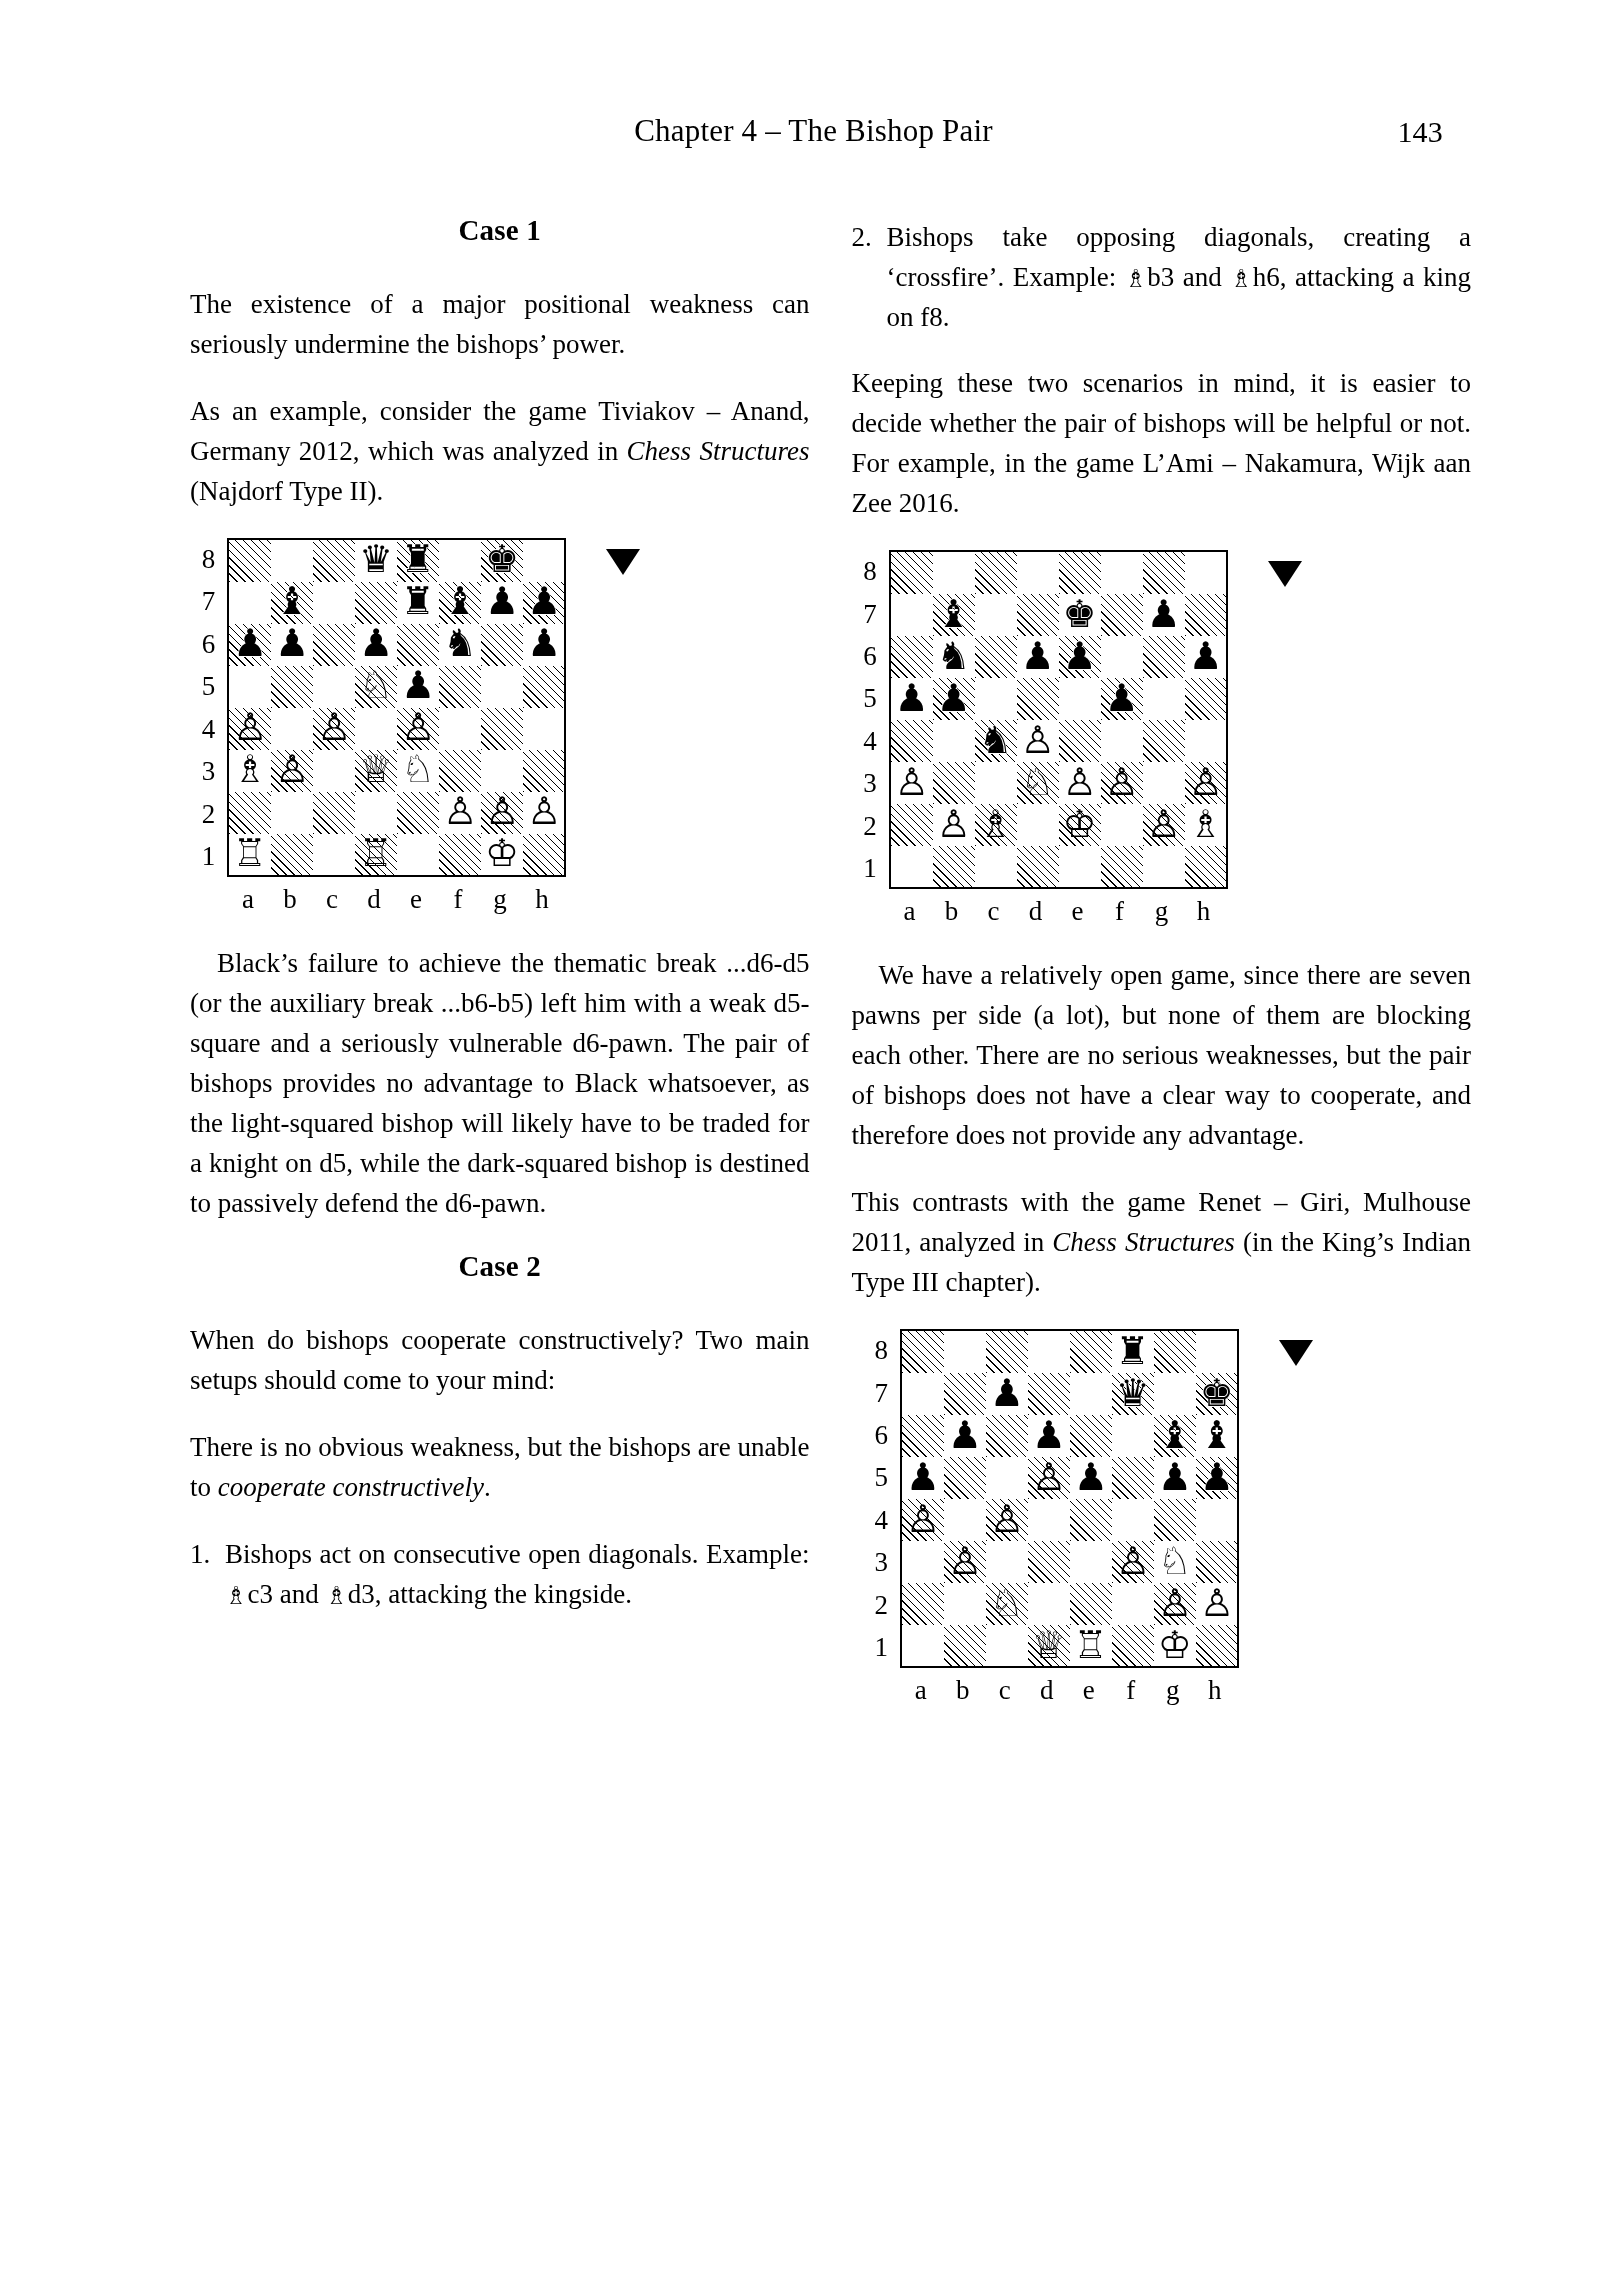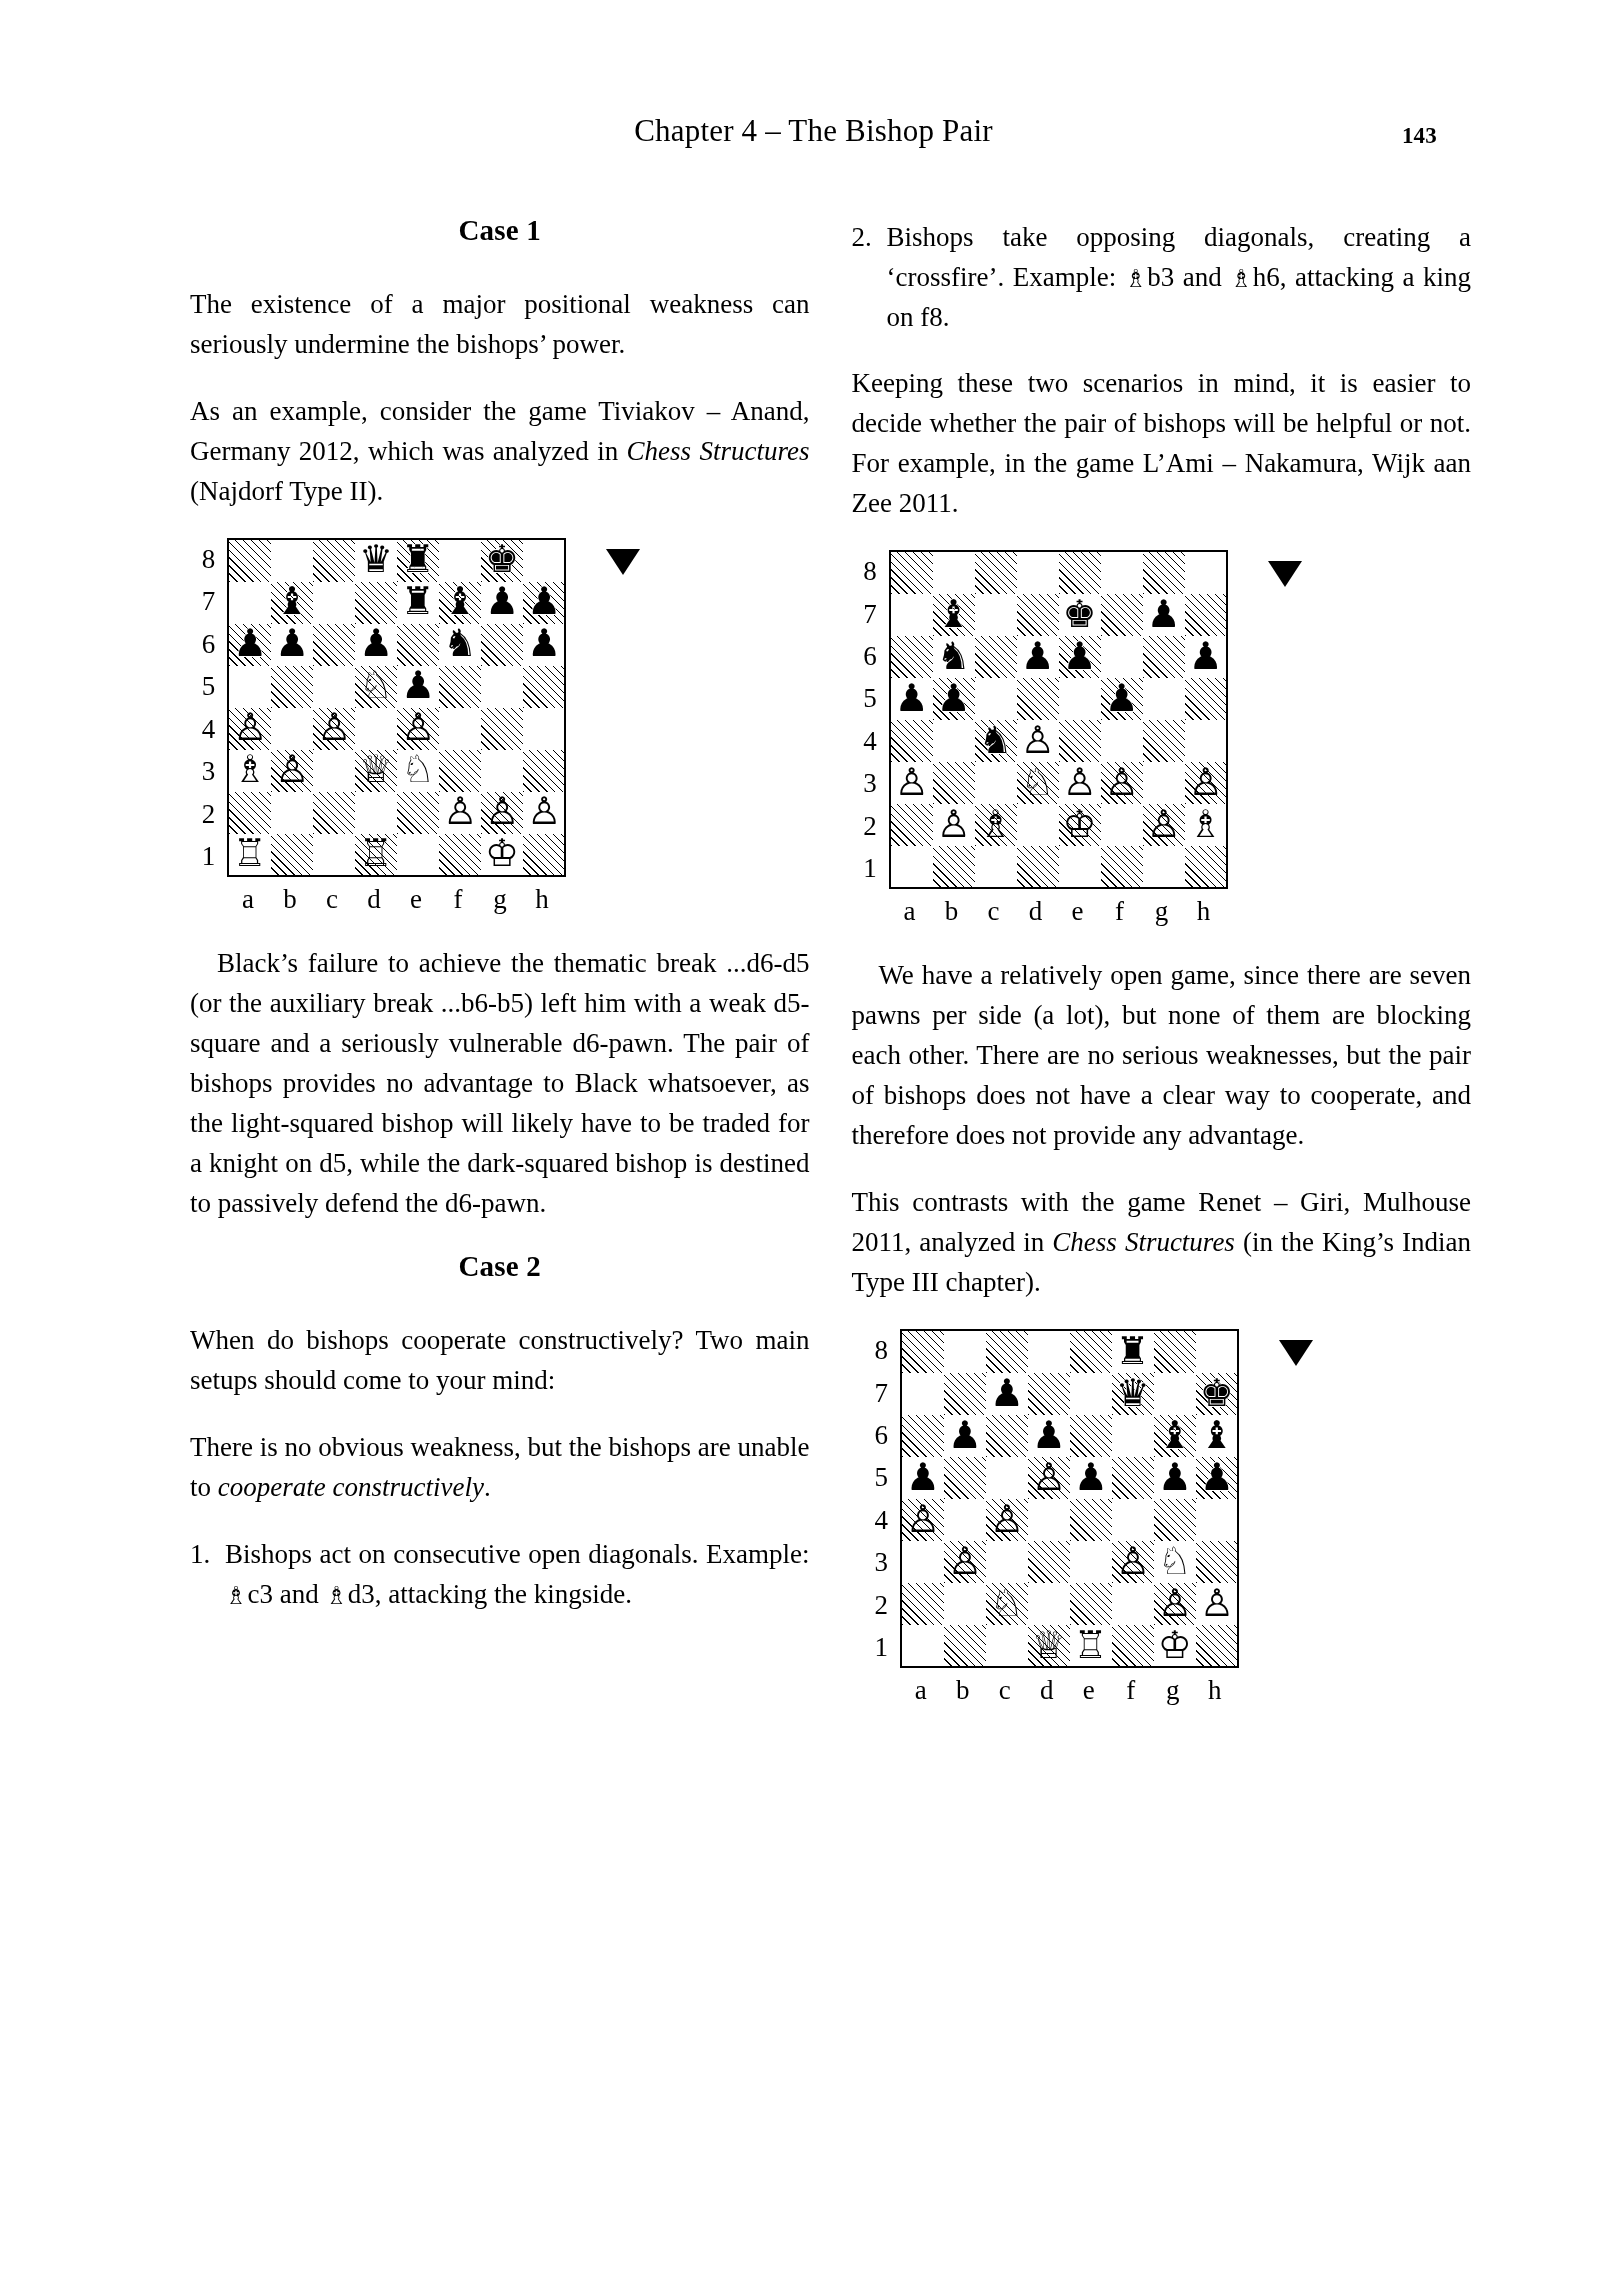--- a/index.html
+++ b/index.html
@@ -24,23 +24,22 @@
     width: 1281px;
     display: flex;
     justify-content: center;
     align-items: flex-end;
     font-size: 31px;
     letter-spacing: 0.2px;
   }
   .running-head .chapter-title { }
   .running-head .folio {
     position: absolute;
-    right: 17px;
-    font-size: 23px;
-    font-weight: bold;
+    right: 11px;
+    font-size: 30px;
   }
 
   
   .columns {
     position: absolute;
     left: 190px;
     top: 214px;
     width: 1281px;
     display: flex;
     gap: 42px;
@@ -361,21 +360,21 @@
   </div>
 
   <div class="col">
 
     <ol class="setups" style="margin-top:3.2px">
       <li>
         <span class="num">2.</span><span>Bishops take opposing diagonals, creating a ‘crossfire’. Example: </span><span class="piecechar">♗</span><span>b3</span><span> and </span><span class="piecechar">♗</span><span>h6</span><span>, attacking a king on f8.</span>
       </li>
     </ol>
 
-    <p class="body"><span>Keeping these two scenarios in mind, it is easier to decide whether the pair of bishops will be helpful or not. For example, in the game L’Ami – Nakamura, Wijk aan Zee 2011.</span></p>
+    <p class="body"><span>Keeping these two scenarios in mind, it is easier to decide whether the pair of bishops will be helpful or not. For example, in the game L’Ami – Nakamura, Wijk aan Zee 2016.</span></p>
 
     <div class="diagram-wrap">
       <div class="diagram">
         <div class="ranks" id="ranks2">
             <span>8</span>
             <span>7</span>
             <span>6</span>
             <span>5</span>
             <span>4</span>
             <span>3</span>

